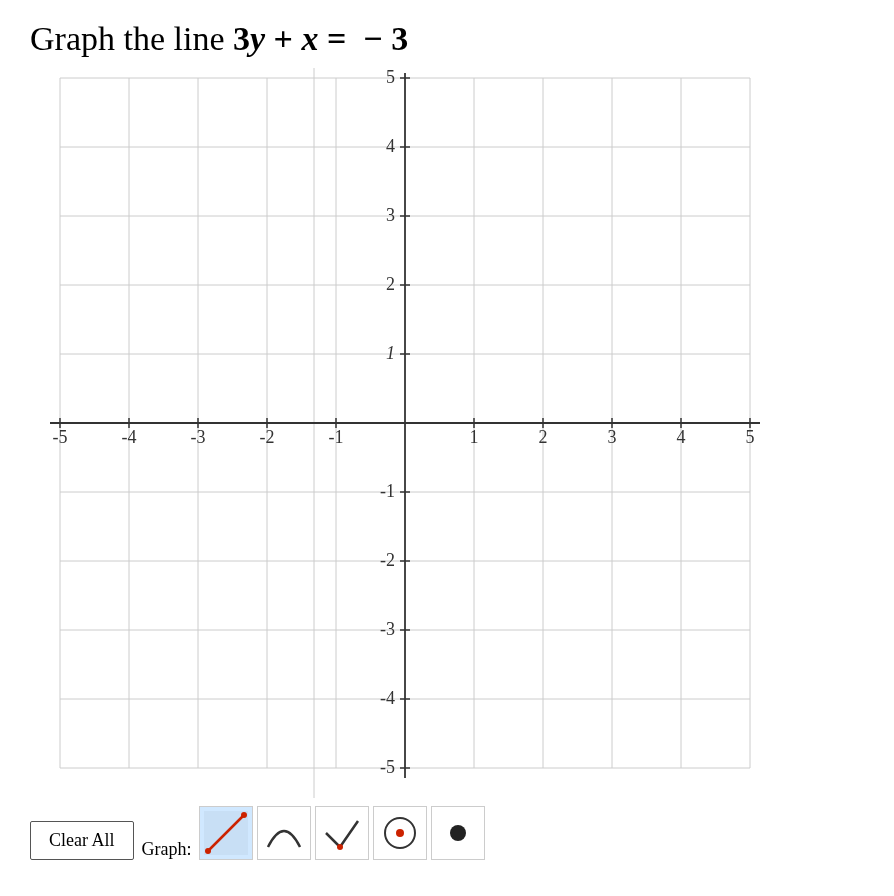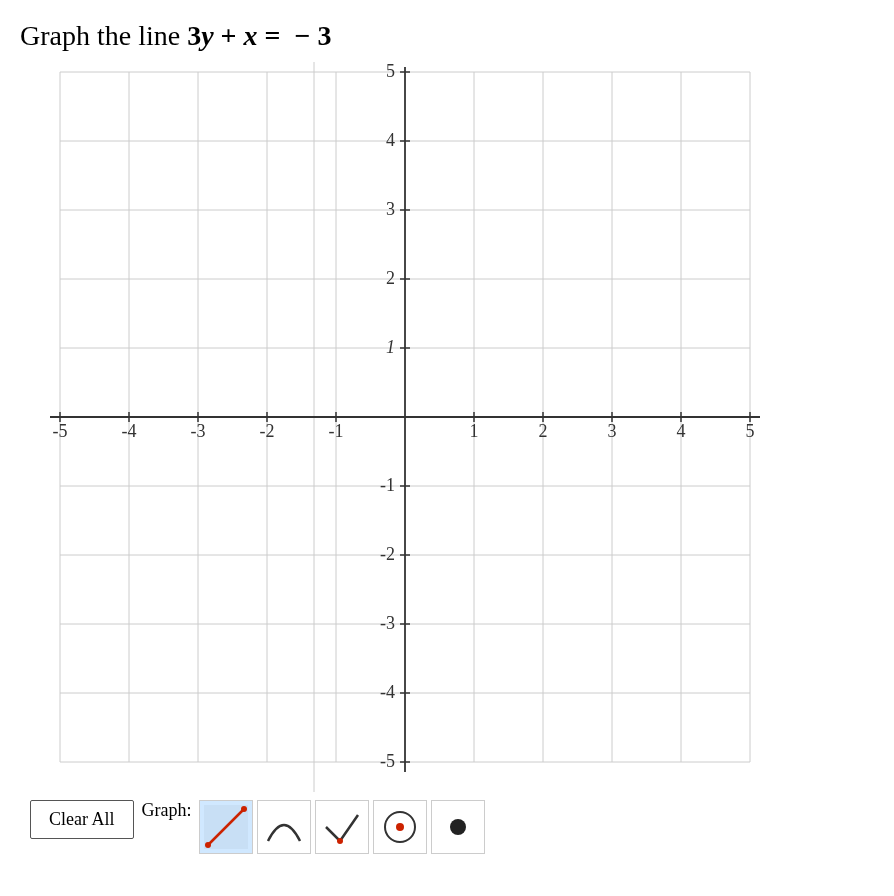--- a/index.html
+++ b/index.html
@@ -9,41 +9,42 @@
       width: 894px;
       height: 896px;
       overflow: hidden;
       display: flex;
       flex-direction: column;
       align-items: flex-start;
       padding: 20px 20px 10px 20px;
     }
 
     .title {
-      font-size: 28px;
+      font-size: 34px;
       font-weight: normal;
       margin-bottom: 10px;
+      margin-left: 10px;
     }
     .title b { font-weight: bold; }
 
     .graph-container {
       position: relative;
       width: 854px;
       height: 730px;
       margin-left: 10px;
     }
 
     .graph-svg {
       width: 100%;
       height: 100%;
     }
 
     .toolbar {
       display: flex;
-      align-items: flex-start;
+      align-items: flex-end;
       margin-top: 8px;
       margin-left: 10px;
       gap: 4px;
     }
 
     .clear-all-btn {
       border: 1.5px solid #555;
       background: #fff;
       padding: 8px 18px;
       font-size: 18px;

